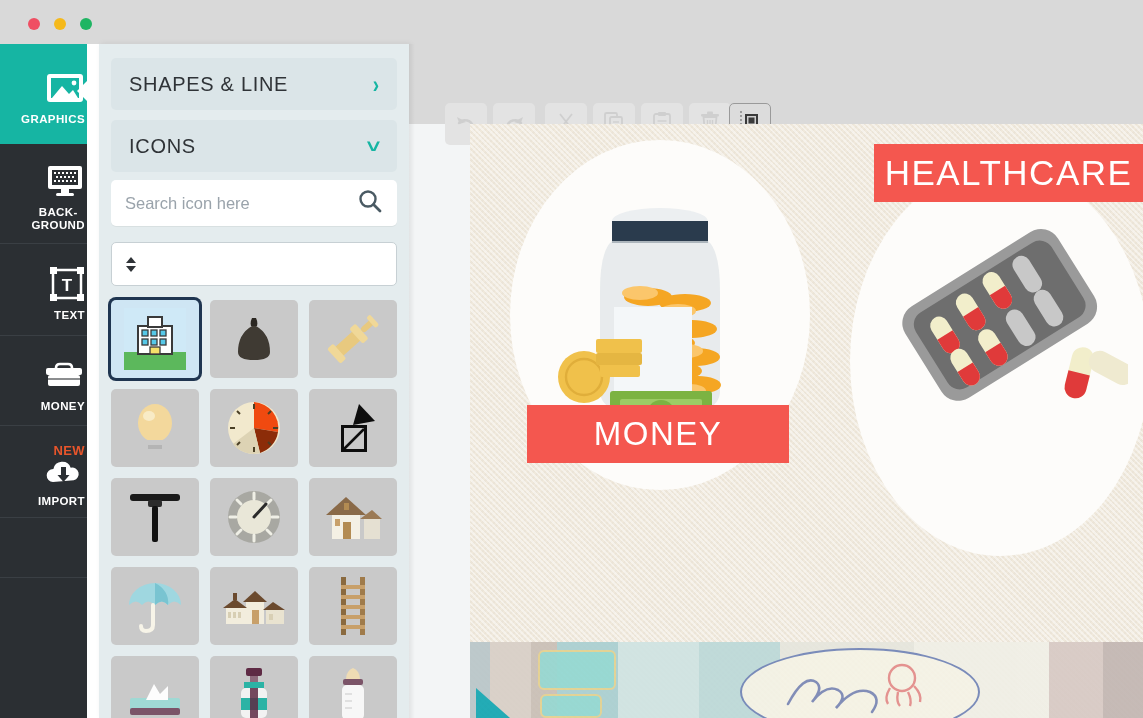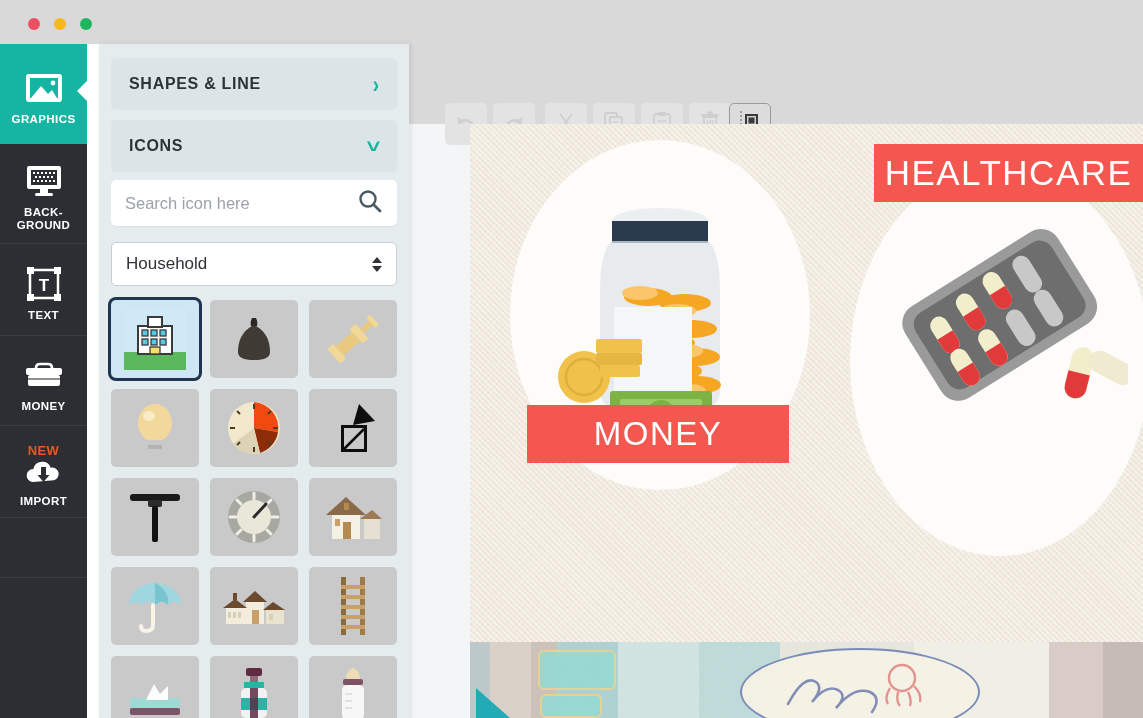--- a/index.html
+++ b/index.html
@@ -22,21 +22,21 @@
   .dot.yellow { background: #f5b91b; }
   .dot.green { background: #1fb563; }
 
   
   .rail {
     position: absolute; left: 0; top: 44px; width: 87px; height: 674px;
     background: #2b2f33;
   }
   .rail-item {
     position: relative; width: 87px; color: #fff;
-    display: flex; flex-direction: column; align-items: center; justify-content: center;
+    display: flex; flex-direction: column; align-items: flex-end; justify-content: center;
     border-bottom: 1px solid #3a3f44;
     padding: 10px 2px 3px;
   }
   .rail-item.active { background: #16b5a3; border-bottom-color: #16b5a3; }
   .rail-item .ic { height: 38px; display: flex; align-items: center; justify-content: center; }
   .rail-item .lbl {
     margin-top: 6px; font-size: 11.5px; font-weight: bold; letter-spacing: .4px;
     text-align: center; line-height: 13px; color: #ffffff;
   }
   .rail-item .newbadge {
@@ -57,21 +57,21 @@
     background: #e4ecee;
     box-shadow: 2px 0 6px rgba(0,0,0,.08);
   }
   .panel-inner { position: relative; padding: 14px 12px 0 12px; }
   .accordion {
     background: #dbe5e8; border-radius: 5px; height: 52px;
     display: flex; align-items: center; justify-content: space-between;
     padding: 0 18px; margin-bottom: 10px;
   }
   .accordion .acc-title {
-    font-size: 16px; font-weight: bold; color: #2f3337; letter-spacing: .7px;
+    font-size: 20px; font-weight: normal; color: #2f3337; letter-spacing: .7px;
   }
   .chev { color: #16b5a3; font-size: 19px; font-weight: bold; line-height: 1; }
   .chev.right { transform: scaleY(1.25); }
   .chev.down { transform: scaleX(1.25); }
 
   .searchbox {
     position: relative; background: #fff; border-radius: 5px; height: 46px;
     margin: 8px 0 16px 0; display: flex; align-items: center; padding: 0 14px;
     box-shadow: 0 1px 0 rgba(0,0,0,.05);
   }
@@ -284,21 +284,20 @@
         <input type="text" placeholder="Search icon here" style="">
         <span>
           <svg width="26" height="26" viewBox="0 0 26 26">
             <circle cx="11" cy="11" r="7.5" fill="none" stroke="#4a5a63" stroke-width="2.4"></circle>
             <line x1="16.5" y1="16.5" x2="23" y2="23" stroke="#4a5a63" stroke-width="2.8" stroke-linecap="round"></line>
           </svg>
         </span>
       </div>
 
       <div class="selectbox">
-        <span class="sel-val">Household</span>
         <span class="sel-arrows">
           <i class="up"></i>
             <i class="dn"></i>
         </span>
       </div>
 
       <div class="icon-grid">
 
         <div class="icon-cell selected">
           <svg width="62" height="62" viewBox="0 0 62 62">

